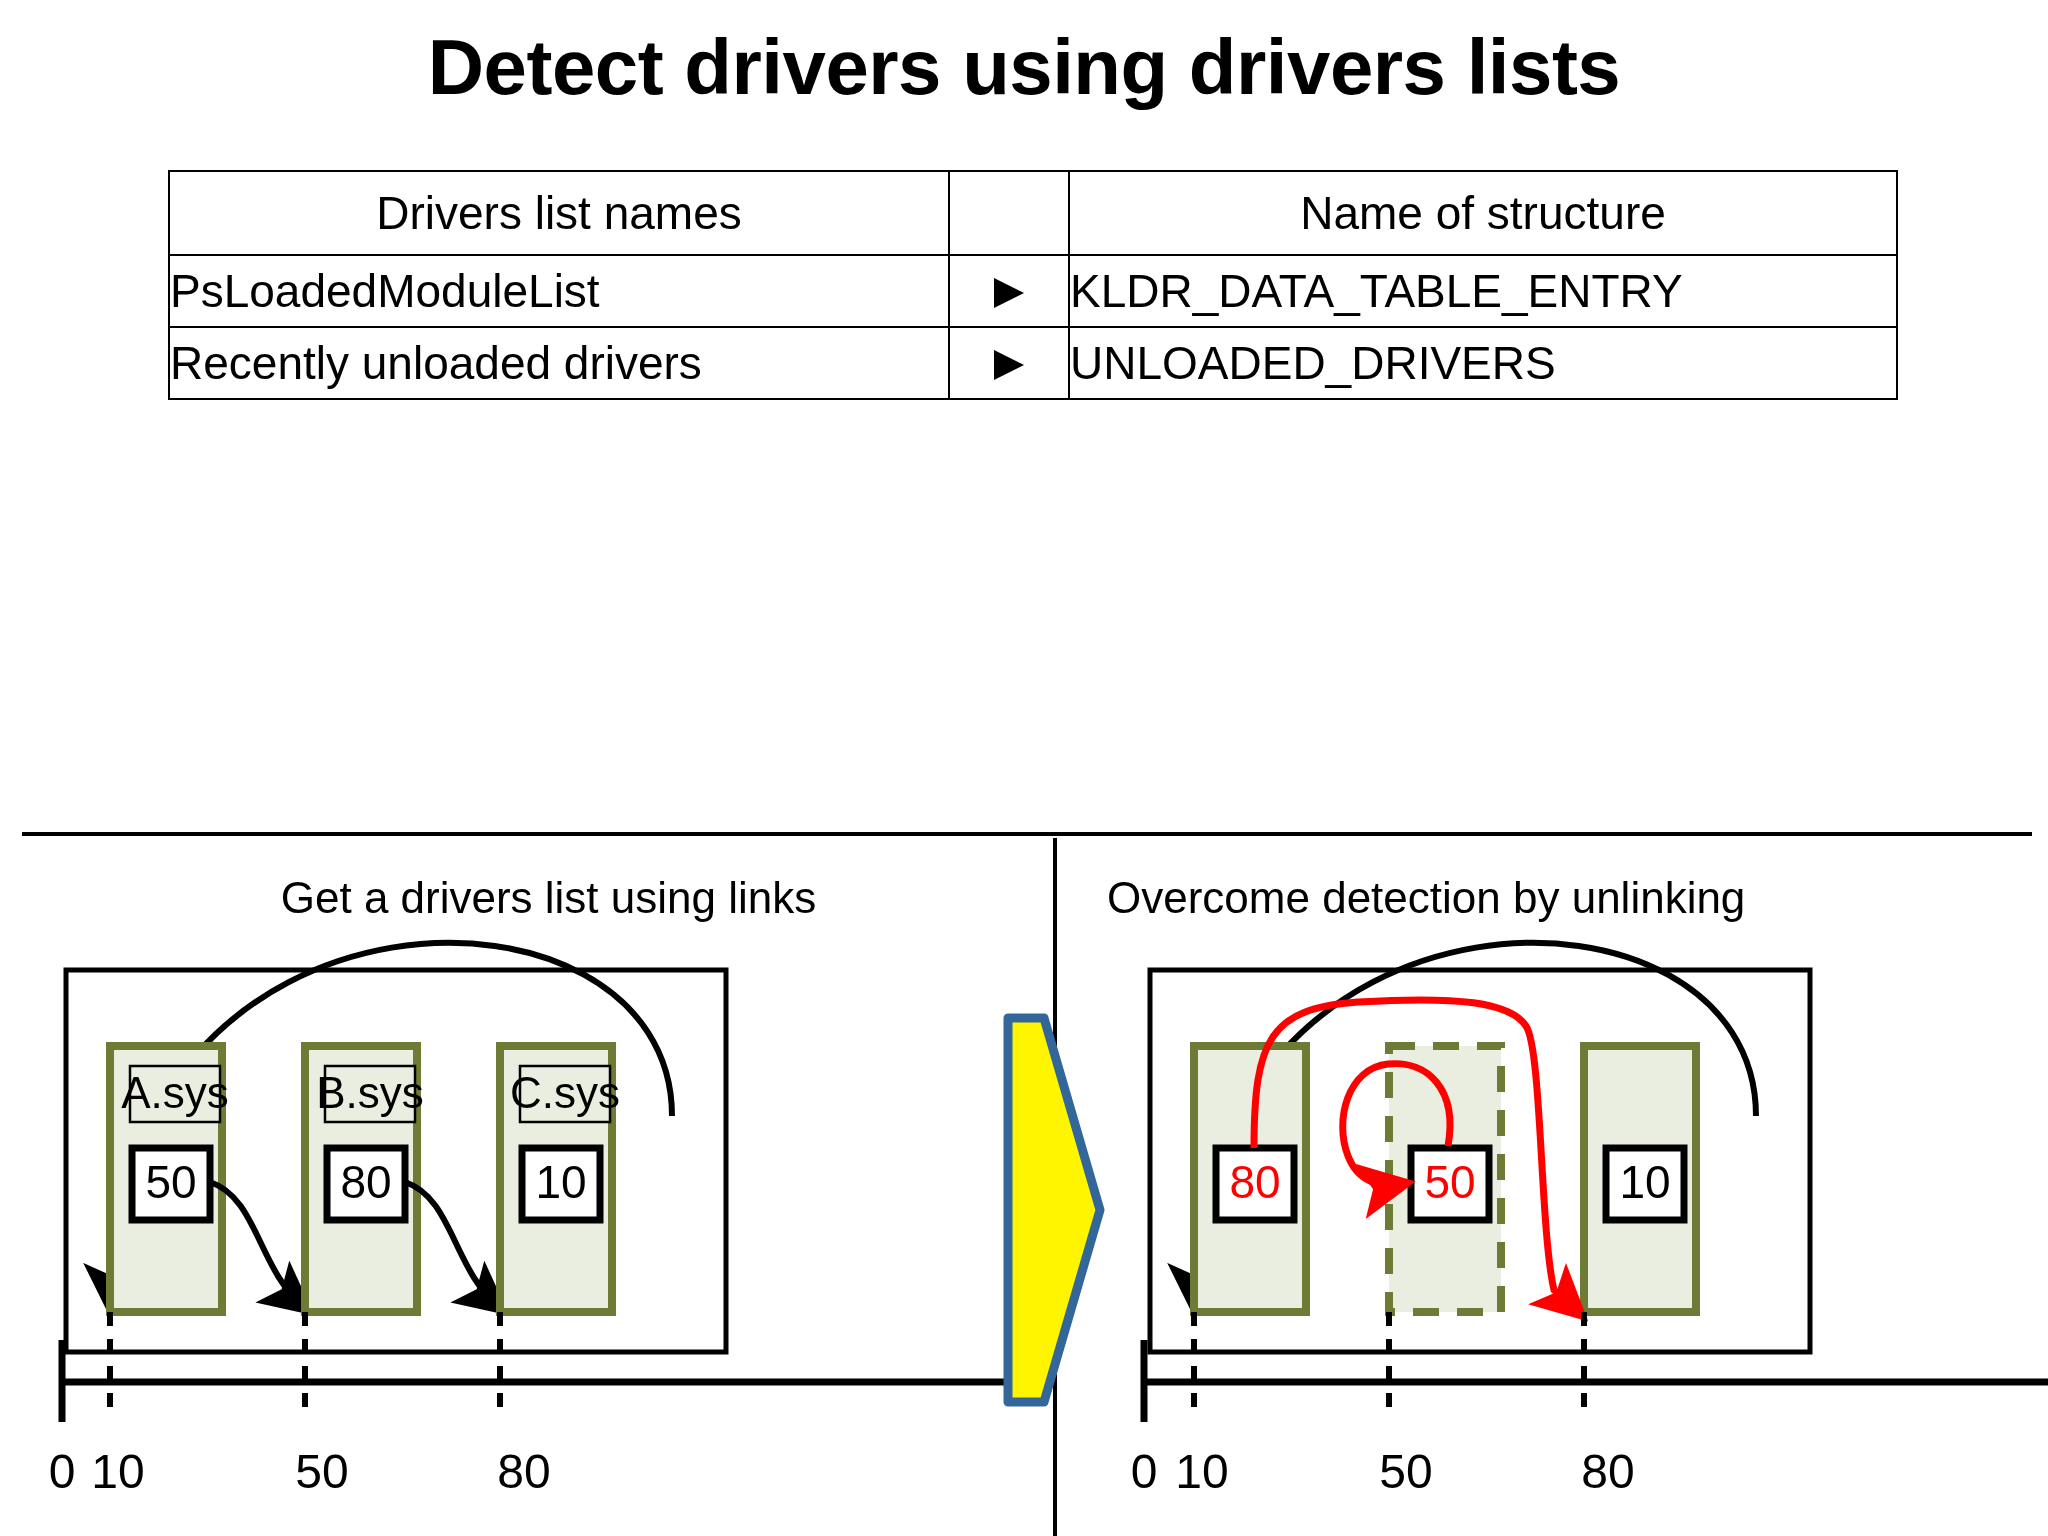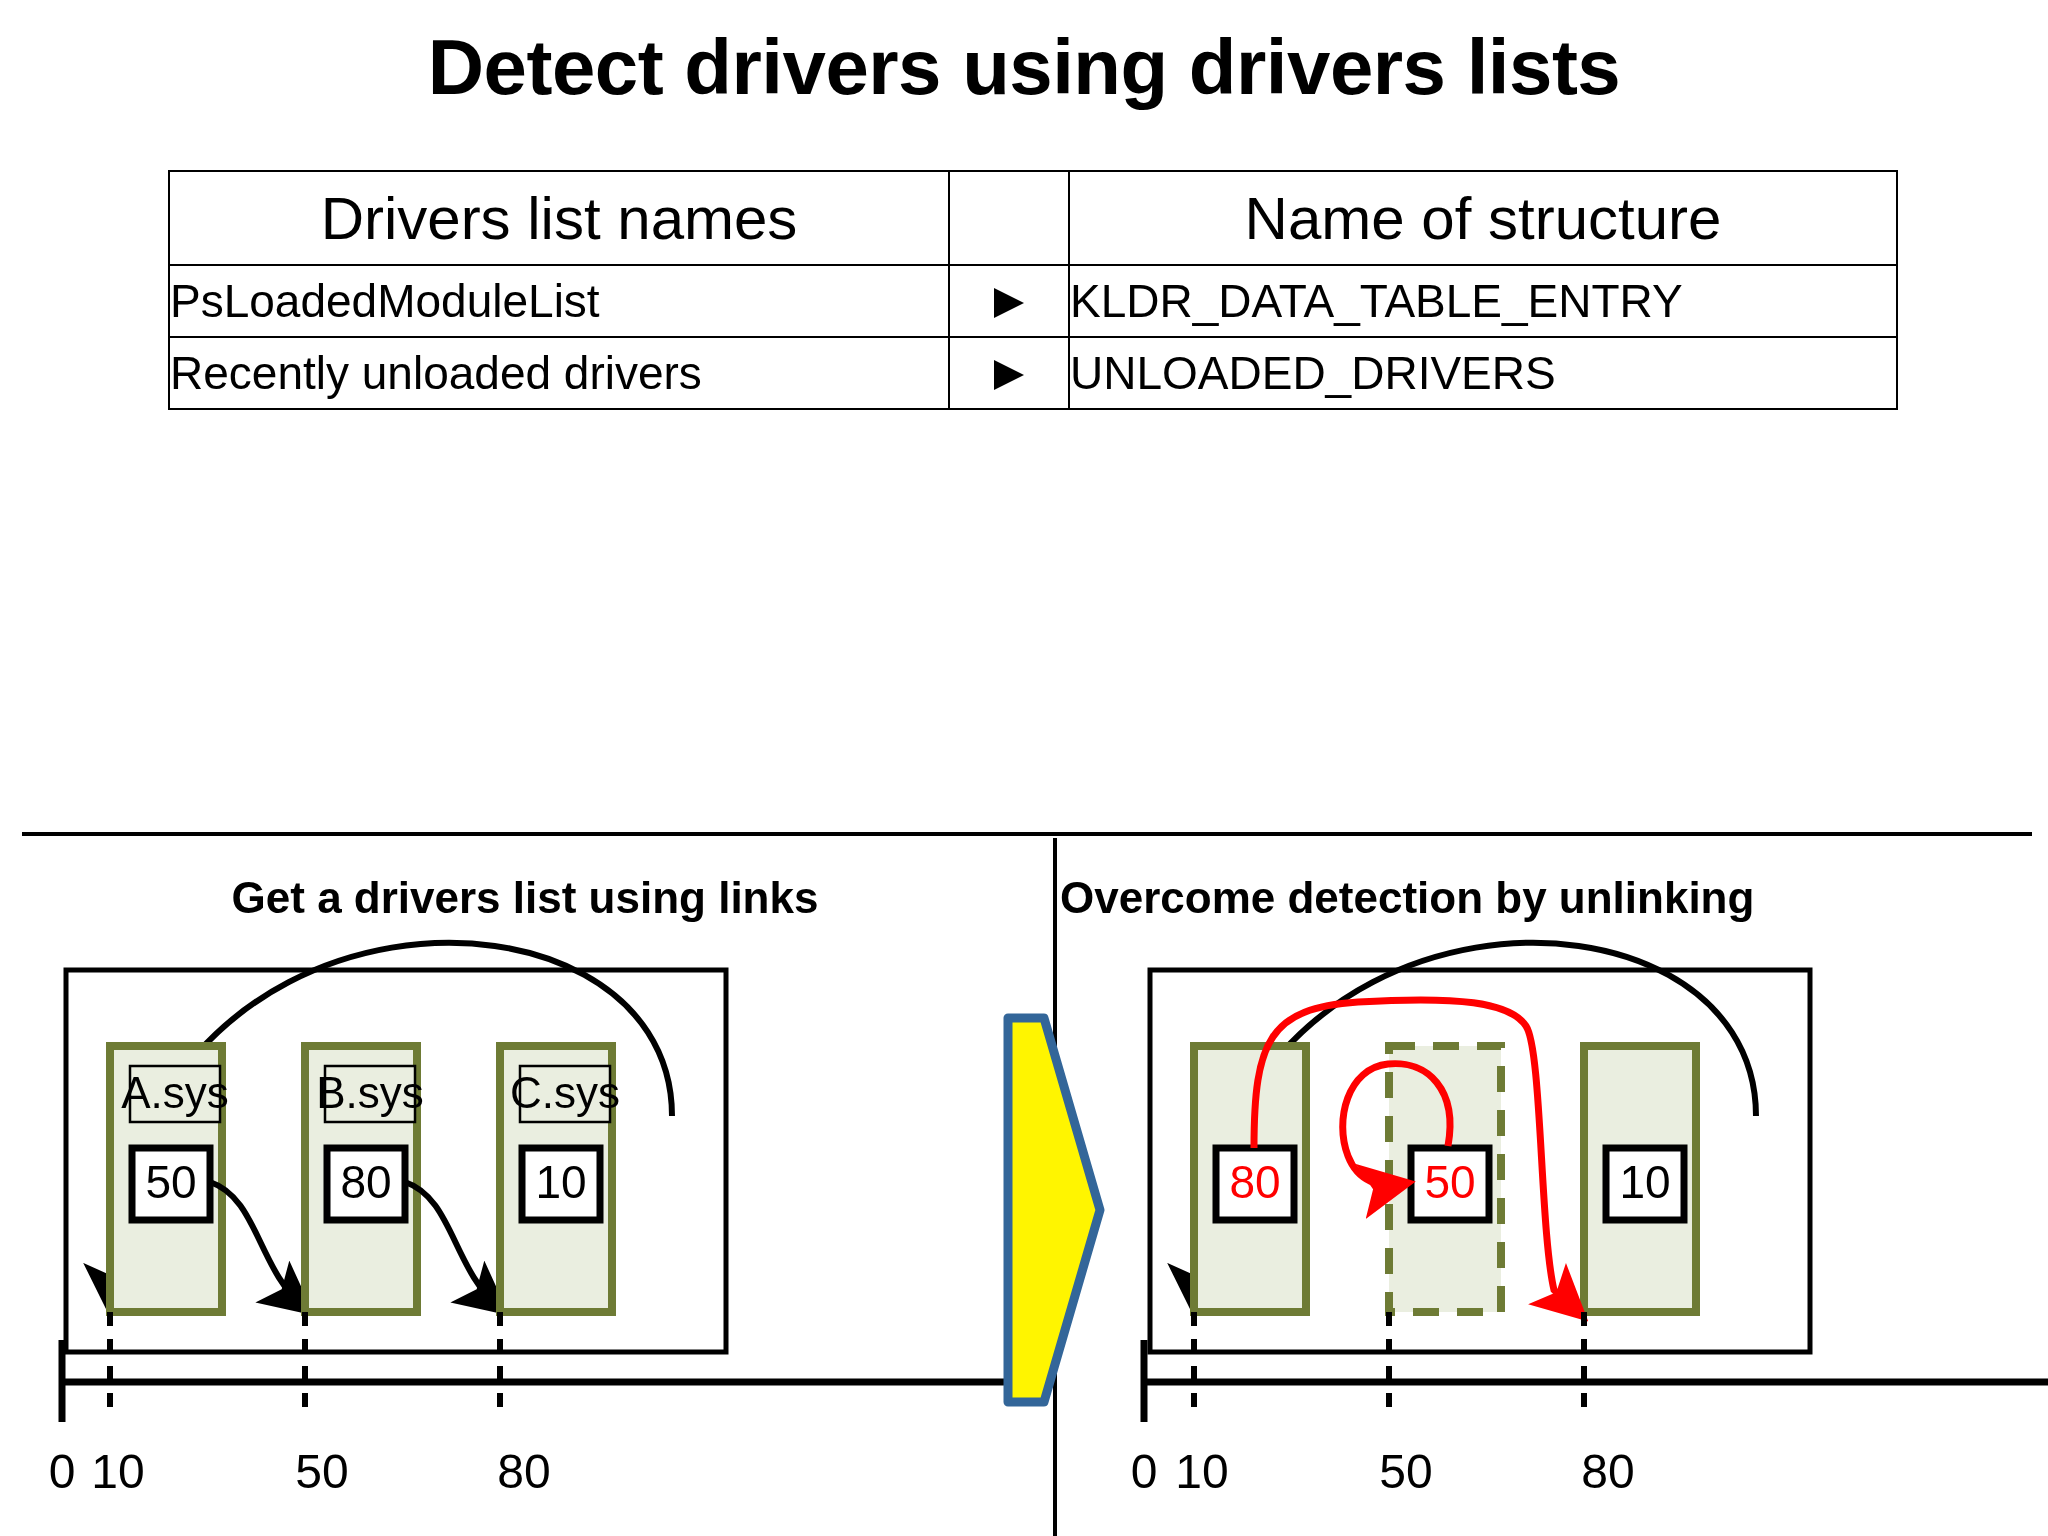--- a/index.html
+++ b/index.html
@@ -39,22 +39,22 @@
     border: 2px solid #000000;
     padding: 0;
     vertical-align: middle;
     font-weight: normal;
   }
   .col-name  { width: 780px; }
   .col-arrow { width: 120px; }
   .col-struct{ width: 828px; }
 
   .th-cell {
-    height: 94px;
-    font-size: 60px;
+    height: 84px;
+    font-size: 46px;
     font-weight: bold;
     text-align: center;
   }
   .th-cell.left-head { text-align: center; }
   .td-cell {
     height: 72px;
     font-size: 46px;
   }
   .td-name {
     padding-left: 48px;
@@ -93,22 +93,23 @@
     position: absolute;
     left: 1053px; top: 838px;
     width: 4px; height: 698px;
     background: #000;
   }
 
   
   .panel-title {
     position: absolute;
     font-size: 44px;
-    font-weight: bold;
+    font-weight: normal;
     white-space: nowrap;
+    padding-left: 47px;
   }
   #panel-left-title  { left: 0px;    top: 873px; width: 1050px; text-align: center; }
   #panel-right-title { left: 1060px; top: 873px; width: 988px;  }
 
   .diagram-svg { position: absolute; }
   #diagram-left  { left: 0px;    top: 930px;  width: 1050px; height: 606px; }
   #diagram-right { left: 1058px; top: 930px;  width: 990px;  height: 606px; }
   #chevron-svg   { left: 1000px; top: 1010px; width: 110px;  height: 400px; }
 
   .dbox-fill   { fill: #EAEEE0; }

